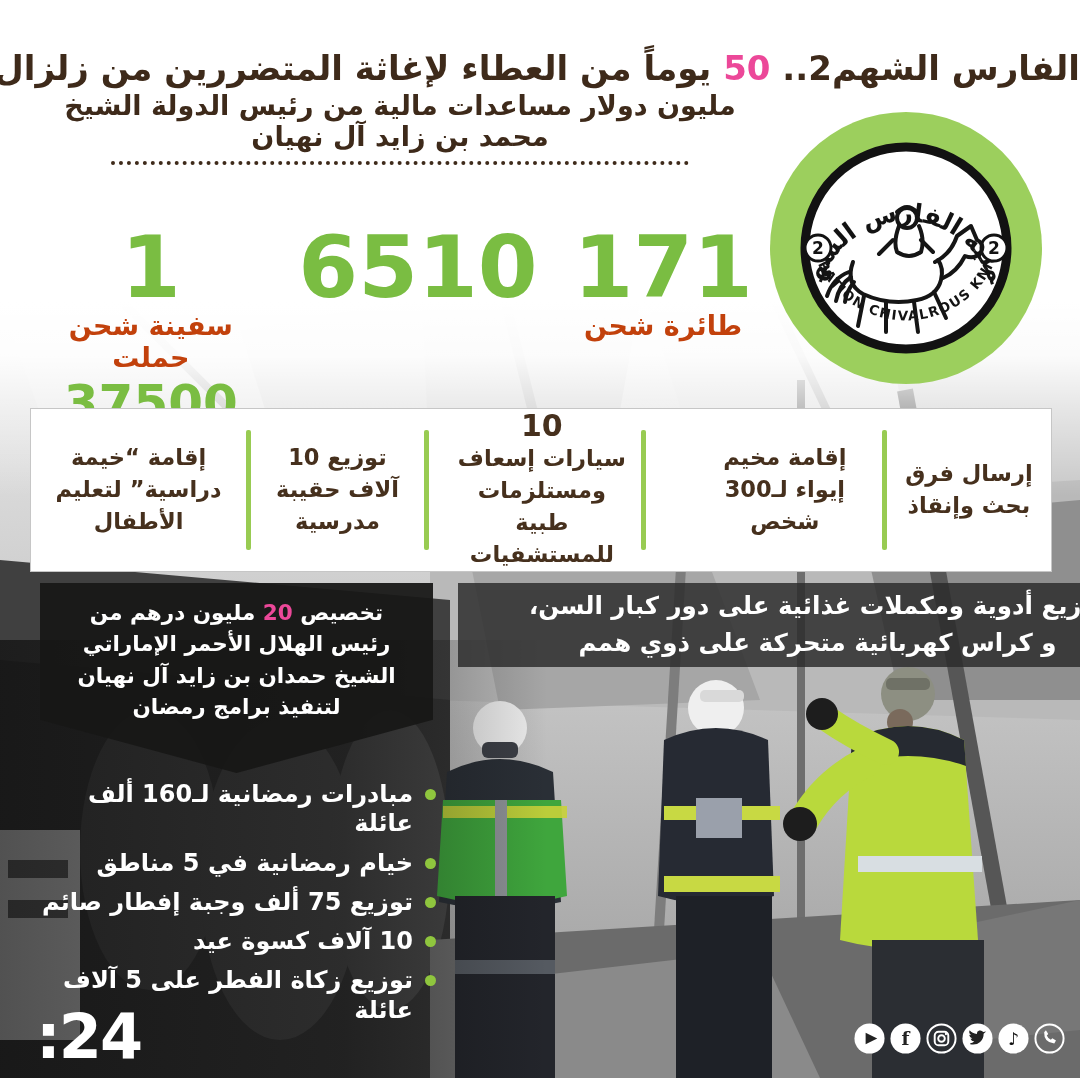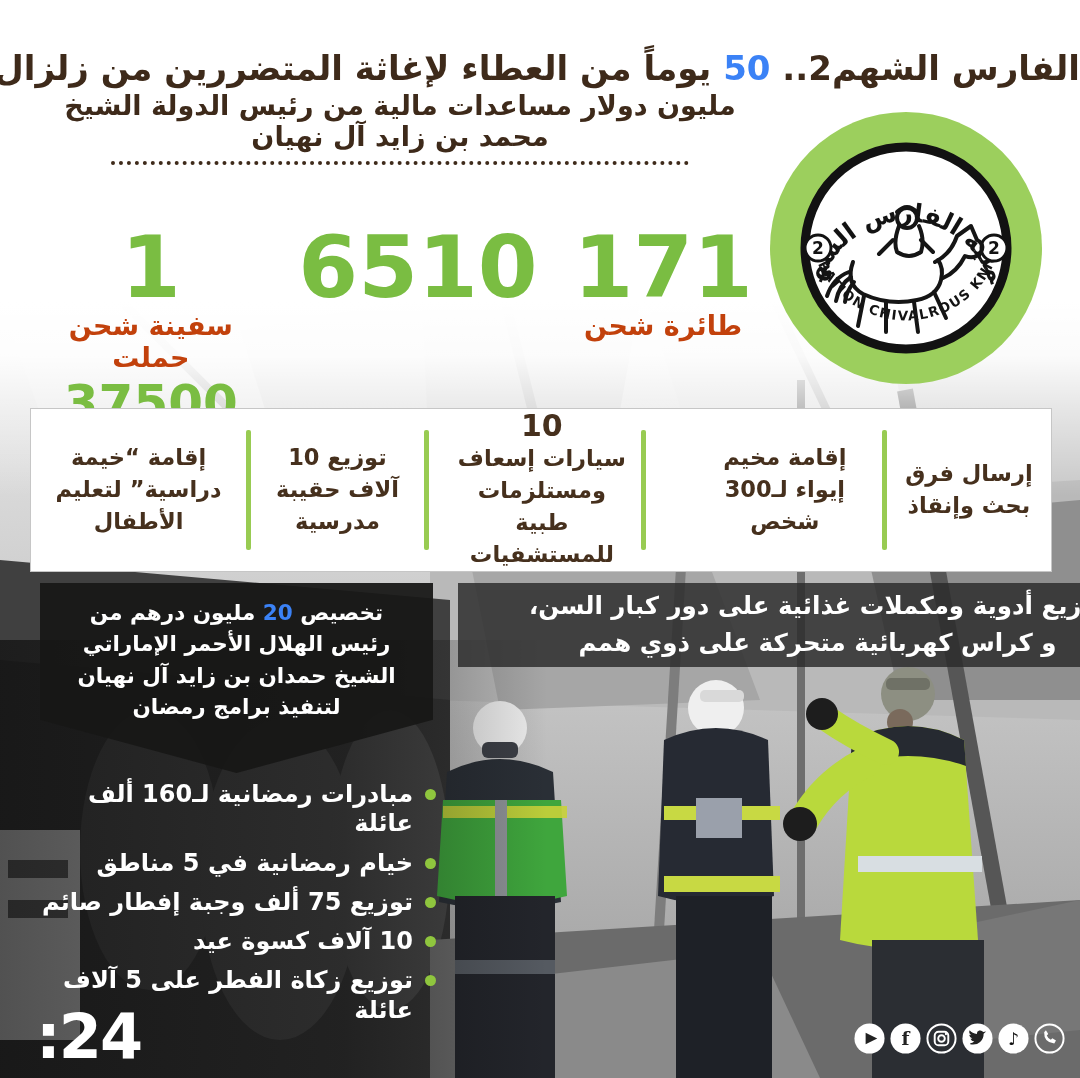--- a/index.html
+++ b/index.html
@@ -10,21 +10,21 @@
   .photo{position:absolute;inset:0;width:100%;height:100%;}
   .fade-top{position:absolute;inset:0;pointer-events:none;
     background:linear-gradient(180deg,#fff 0%,#fff 28%,rgba(255,255,255,.93) 33%,
                rgba(255,255,255,.55) 38%,rgba(255,255,255,0) 46%);}
   .shade-left{position:absolute;left:0;top:640px;width:760px;height:438px;pointer-events:none;
     background:linear-gradient(90deg,rgba(8,8,8,.62) 0%,rgba(8,8,8,.42) 45%,rgba(8,8,8,0) 72%);}
   .content{position:absolute;inset:0;}
   
   .title{position:absolute;top:14px;left:0;width:100%;text-align:center;direction:rtl;
          font-size:34px;font-weight:bold;color:#3e2a1a;white-space:nowrap;}
-  .hl{color:#3b82f6;}
+  .hl{color:#ec4899;}
   
   .money{position:absolute;left:30px;top:86px;width:740px;text-align:center;direction:rtl;}
   .money-num{font-size:95px;line-height:.95;font-weight:bold;color:#7abd42;}
   .money-label{margin-top:4px;font-size:27px;font-weight:bold;color:#3e2a1a;}
   .dotline{width:578px;margin:9px auto 0;border-bottom:4px dotted #3e2a1a;height:0;}
   
   .stats{position:absolute;left:30px;top:224px;width:732px;display:flex;direction:rtl;}
   .stat{text-align:center;}
   .stat.s1{flex:0 0 27%;} .stat.s2{flex:0 0 40%;} .stat.s3{flex:0 0 33%;}
   .stat-num{font-size:86px;line-height:1;font-weight:bold;color:#7abd42;}

